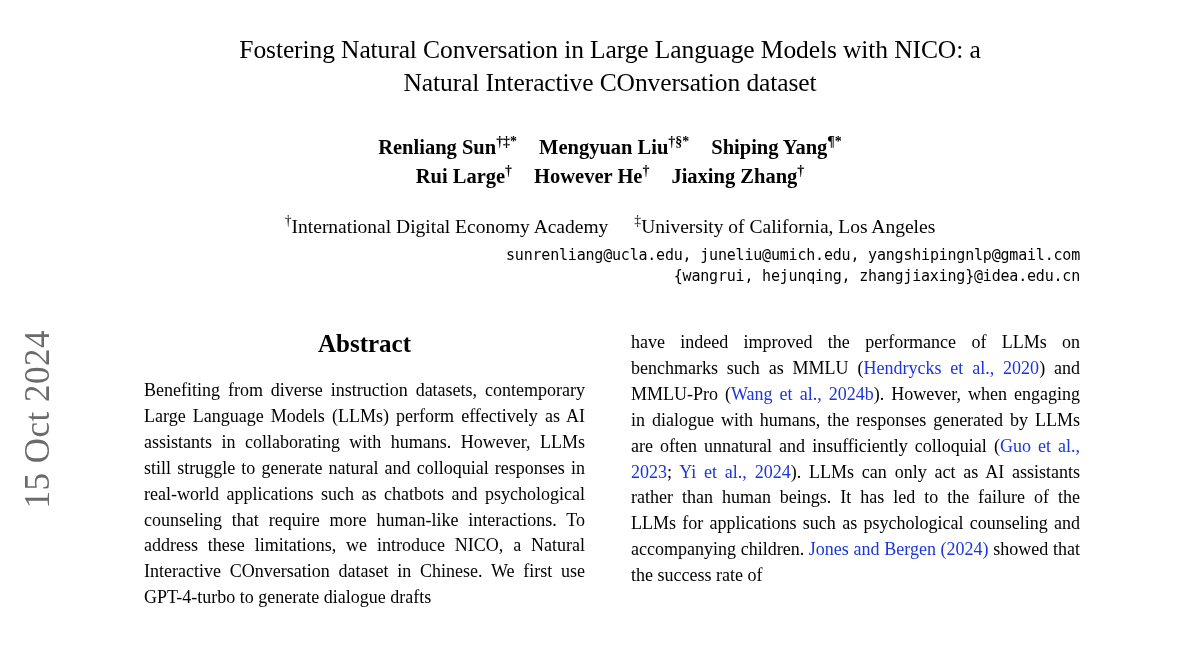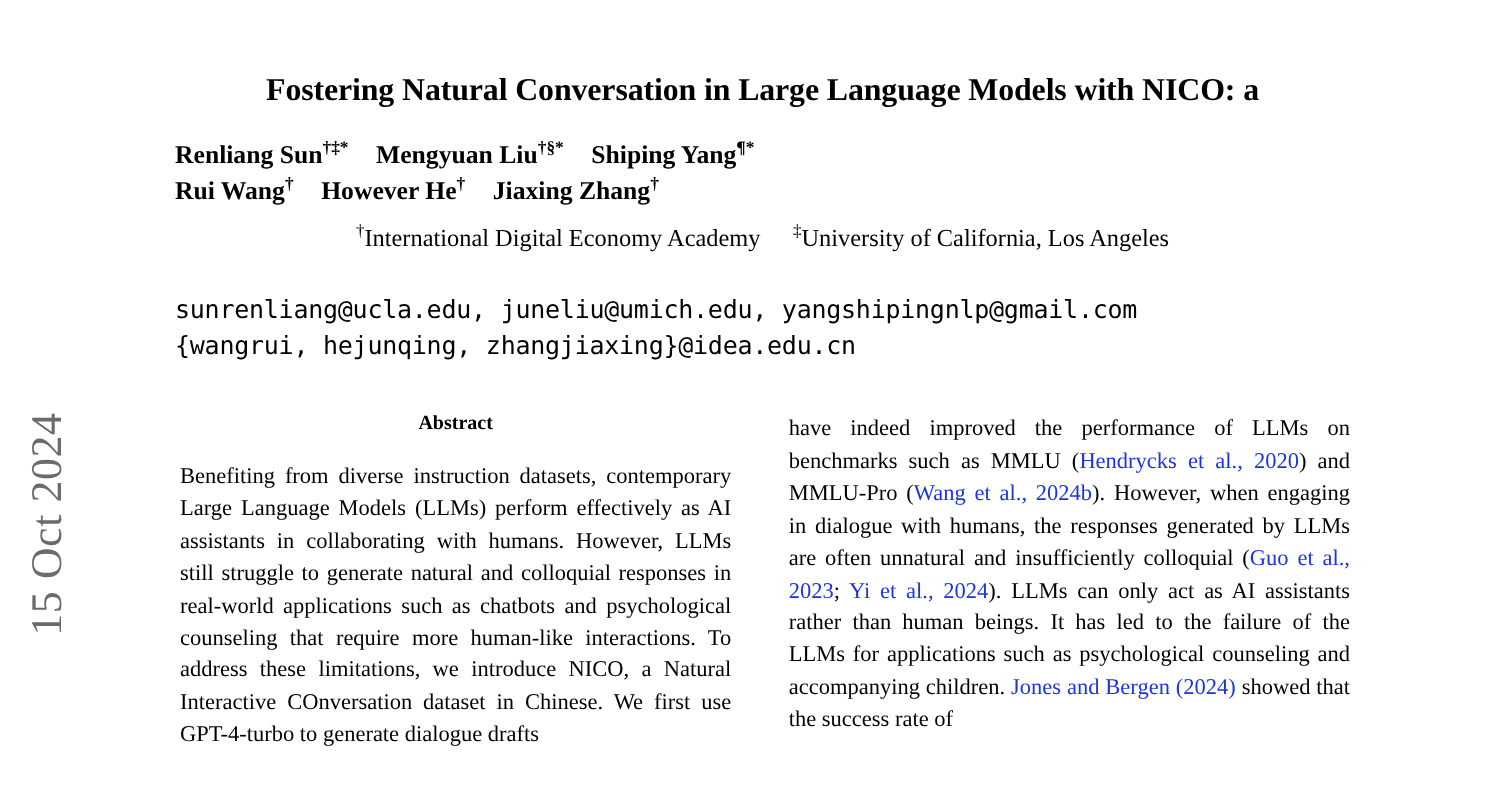--- a/index.html
+++ b/index.html
@@ -34,76 +34,76 @@
     position: absolute;
     left: 140px;
     top: 0;
     width: 940px;
     height: 648px;
   }
 
   .title {
     text-align: center;
     font-size: 25.5px;
-    font-weight: bold;
+    font-weight: normal;
     line-height: 1.28;
-    margin-top: 56px;
+    margin-top: 34px;
     letter-spacing: -0.1px;
   }
 
   .authors {
-    text-align: left;
-    margin-top: 22px;
+    text-align: center;
+    margin-top: 34px;
     font-size: 20.5px;
     font-weight: bold;
     line-height: 1.35;
   }
   .authors .row { display: block; }
   .authors .name { white-space: nowrap; }
   .authors .gap { display: inline-block; width: 22px; }
   sup.mark {
     font-size: 0.68em;
     vertical-align: super;
     font-weight: bold;
   }
 
   .affil {
     text-align: center;
     font-size: 19.5px;
     line-height: 1.38;
-    margin-top: 8px;
+    margin-top: 22px;
   }
   .affil .row { display: block; }
   .affil .gap { display: inline-block; width: 26px; }
   .affil sup.mark { font-weight: normal; font-size: 0.7em; }
 
   .emails {
-    text-align: left;
+    text-align: right;
     font-family: "DejaVu Sans Mono", monospace;
-    font-size: 20px;
+    font-size: 15px;
     line-height: 1.45;
-    margin-top: 28px;
+    margin-top: 4px;
     letter-spacing: -0.2px;
   }
 
   .columns {
     position: absolute;
     top: 330px;
     left: 0;
     width: 940px;
     display: flex;
     gap: 42px;
   }
   .col {
     width: 449px;
   }
 
   .abstract-head {
     text-align: center;
-    font-size: 16px;
+    font-size: 25px;
     font-weight: bold;
     margin-bottom: 20px;
   }
 
   .body-text {
     font-size: 18px;
     line-height: 1.44;
     text-align: justify;
     text-justify: inter-word;
     hyphens: manual;
@@ -116,28 +116,29 @@
 </head>
 <body>
 
 <div class="arxiv-stamp">15 Oct 2024</div>
 
 <div class="page">
 
   <div class="title">
     <span>Fostering Natural Conversation in Large Language Models with NICO: a</span>
     <br>
+    <span>Natural Interactive COnversation dataset</span>
   </div>
 
   <div class="authors">
     <span class="row">
       <span class="name"><span>Renliang Sun</span><sup class="mark">†‡*</sup></span><span class="gap"></span><span class="name"><span>Mengyuan Liu</span><sup class="mark">†§*</sup></span><span class="gap"></span><span class="name"><span>Shiping Yang</span><sup class="mark">¶*</sup></span>
     </span>
     <span class="row">
-      <span class="name"><span>Rui Wang</span><sup class="mark">†</sup></span><span class="gap"></span><span class="name"><span>However He</span><sup class="mark">†</sup></span><span class="gap"></span><span class="name"><span>Jiaxing Zhang</span><sup class="mark">†</sup></span>
+      <span class="name"><span>Rui Large</span><sup class="mark">†</sup></span><span class="gap"></span><span class="name"><span>However He</span><sup class="mark">†</sup></span><span class="gap"></span><span class="name"><span>Jiaxing Zhang</span><sup class="mark">†</sup></span>
     </span>
   </div>
 
   <div class="affil">
     <span class="row">
       <sup class="mark">†</sup><span>International Digital Economy Academy</span><span class="gap"></span><sup class="mark">‡</sup><span>University of California, Los Angeles</span>
     </span>
   </div>
 
   <div class="emails">

